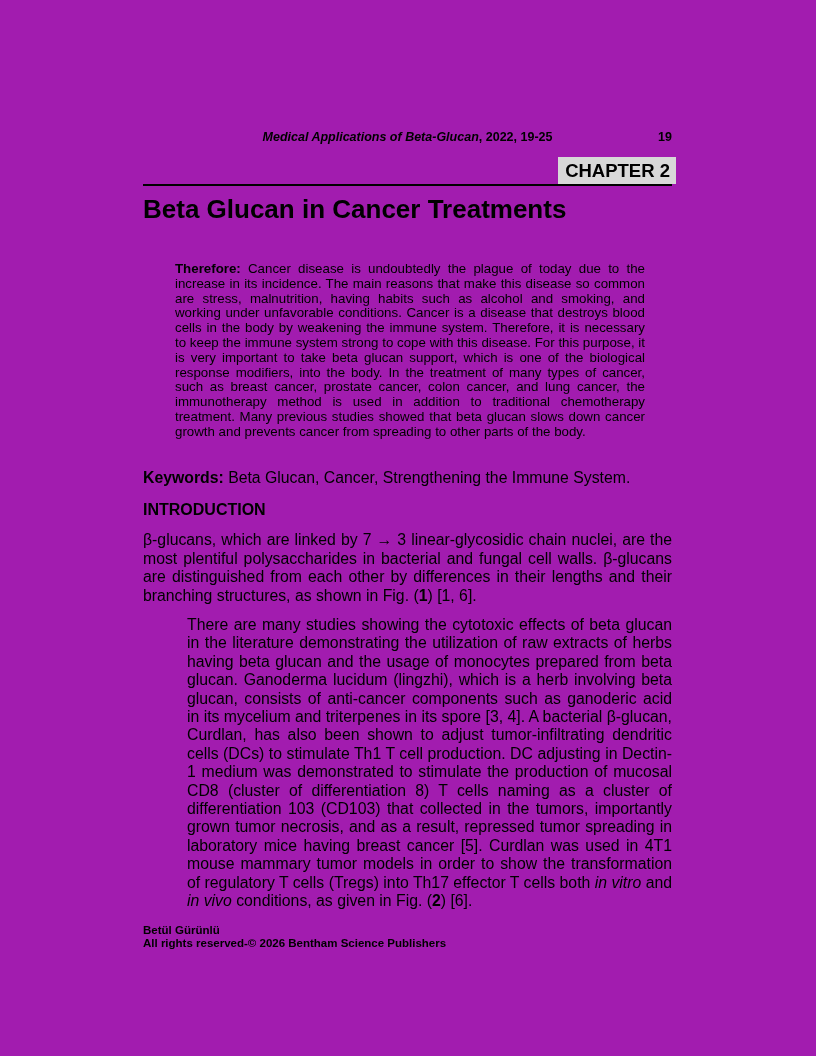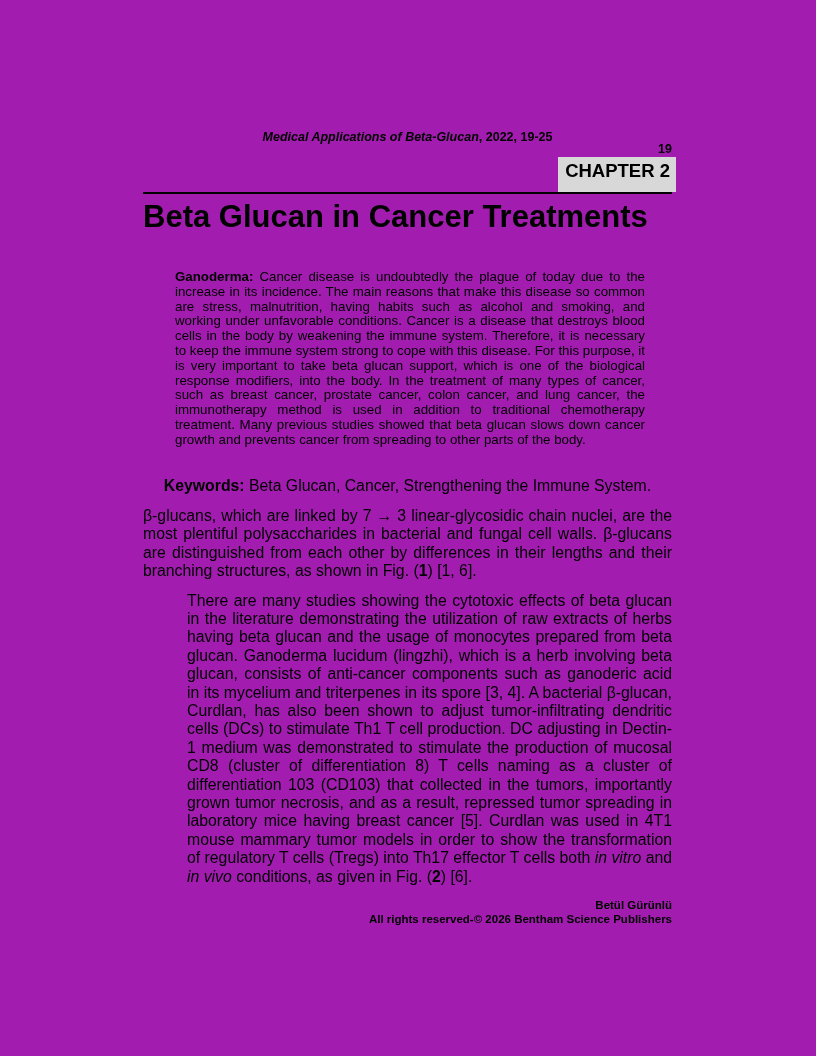--- a/index.html
+++ b/index.html
@@ -28,79 +28,78 @@
     margin-top: 130px;
     font-size: 12.5px;
     line-height: 15px;
     font-weight: bold;
     text-align: center;
   }
   .journal-italic { font-style: italic; }
   .page-number {
     position: absolute;
     right: 0;
-    top: 12px;
+    top: 0;
     font-weight: bold;
   }
   
   .chapter-row {
     margin-top: 12px;
     border-bottom: 2px solid #000000;
     display: flex;
     justify-content: flex-end;
   }
   .chapter-badge {
     background: #d8d8d8;
     font-weight: bold;
     font-size: 18.5px;
     line-height: 26px;
-    padding: 1px 6px 8px 7px;
+    padding: 1px 6px 0 7px;
     margin-right: -4px;
   }
   
   .doc-title {
     margin: 10px 0 0 0;
-    font-size: 31px;
+    font-size: 26px;
     line-height: 26px;
     font-weight: bold;
   }
   
   .abstract {
     margin: 40px 27px 0 32px;
     font-size: 13.3px;
     line-height: 14.8px;
     text-align: justify;
   }
   .bold { font-weight: bold; }
   
   .keywords {
     margin: 29px 0 4px 0;
     font-size: 15.8px;
     line-height: 18.4px;
-    text-align: center;
   }
   .section-heading {
     margin: 14px 0 0 0;
     font-size: 16px;
     line-height: 18.4px;
     font-weight: bold;
   }
   .body-par {
     margin: 12px 0 0 0;
     font-size: 15.8px;
     line-height: 18.4px;
     text-align: justify;
   }
   .body-par.second { margin-top: 11px; margin-left: 44px; }
   .b { font-weight: bold; }
   .i { font-style: italic; }
   
   .page-footer {
     margin-top: 13px;
-    text-align: right;
+    text-align: left;
     font-size: 11.5px;
     line-height: 13.5px;
     font-weight: bold;
   }
 </style>
 </head>
 <body>
 
 <div class="page">
   <div class="content">
@@ -110,29 +109,30 @@
       <span class="page-number">19</span>
     </div>
 
     <div class="chapter-row">
       <span class="chapter-badge">CHAPTER 2</span>
     </div>
 
     <h1 class="doc-title">Beta Glucan in Cancer Treatments</h1>
 
     <div class="abstract">
-      <span class="bold">Ganoderma:</span>
+      <span class="bold">Therefore:</span>
       <span>Cancer disease is undoubtedly the plague of today due to the increase in its incidence. The main reasons that make this disease so common are stress, malnutrition, having habits such as alcohol and smoking, and working under unfavorable conditions. Cancer is a disease that destroys blood cells in the body by weakening the immune system. Therefore, it is necessary to keep the immune system strong to cope with this disease. For this purpose, it is very important to take beta glucan support, which is one of the biological response modifiers, into the body. In the treatment of many types of cancer, such as breast cancer, prostate cancer, colon cancer, and lung cancer, the immunotherapy method is used in addition to traditional chemotherapy treatment. Many previous studies showed that beta glucan slows down cancer growth and prevents cancer from spreading to other parts of the body.</span>
     </div>
 
     <p class="keywords">
       <span class="bold">Keywords:</span>
       <span>Beta Glucan, Cancer, Strengthening the Immune System.</span>
     </p>
 
+    <h2 class="section-heading">INTRODUCTION</h2>
 
     <p class="body-par"><span>β-glucans, which are linked by 7 → 3 linear-glycosidic chain nuclei, are the most plentiful polysaccharides in bacterial and fungal cell walls. β-glucans are distinguished from each other by differences in their lengths and their branching structures, as shown in Fig. (</span><span class="b">1</span><span>) [1, 6].</span></p>
 
     <p class="body-par second"><span>There are many studies showing the cytotoxic effects of beta glucan in the literature demonstrating the utilization of raw extracts of herbs having beta glucan and the usage of monocytes prepared from beta glucan. Ganoderma lucidum (lingzhi), which is a herb involving beta glucan, consists of anti-cancer components such as ganoderic acid in its mycelium and triterpenes in its spore [3, 4]. A bacterial β-glucan, Curdlan, has also been shown to adjust tumor-infiltrating dendritic cells (DCs) to stimulate Th1 T cell production. DC adjusting in Dectin-1 medium was demonstrated to stimulate the production of mucosal CD8 (cluster of differentiation 8) T cells naming as a cluster of differentiation 103 (CD103) that collected in the tumors, importantly grown tumor necrosis, and as a result, repressed tumor spreading in laboratory mice having breast cancer [5]. Curdlan was used in 4T1 mouse mammary tumor models in order to show the transformation of regulatory T cells (Tregs) into Th17 effector T cells both </span><span class="i">in vitro</span><span> and </span><span class="i">in vivo</span><span> conditions, as given in Fig. (</span><span class="b">2</span><span>) [6].</span></p>
 
     <div class="page-footer">
       <div>Betül Gürünlü</div>
       <div>All rights reserved-© 2026 Bentham Science Publishers</div>
     </div>
 

